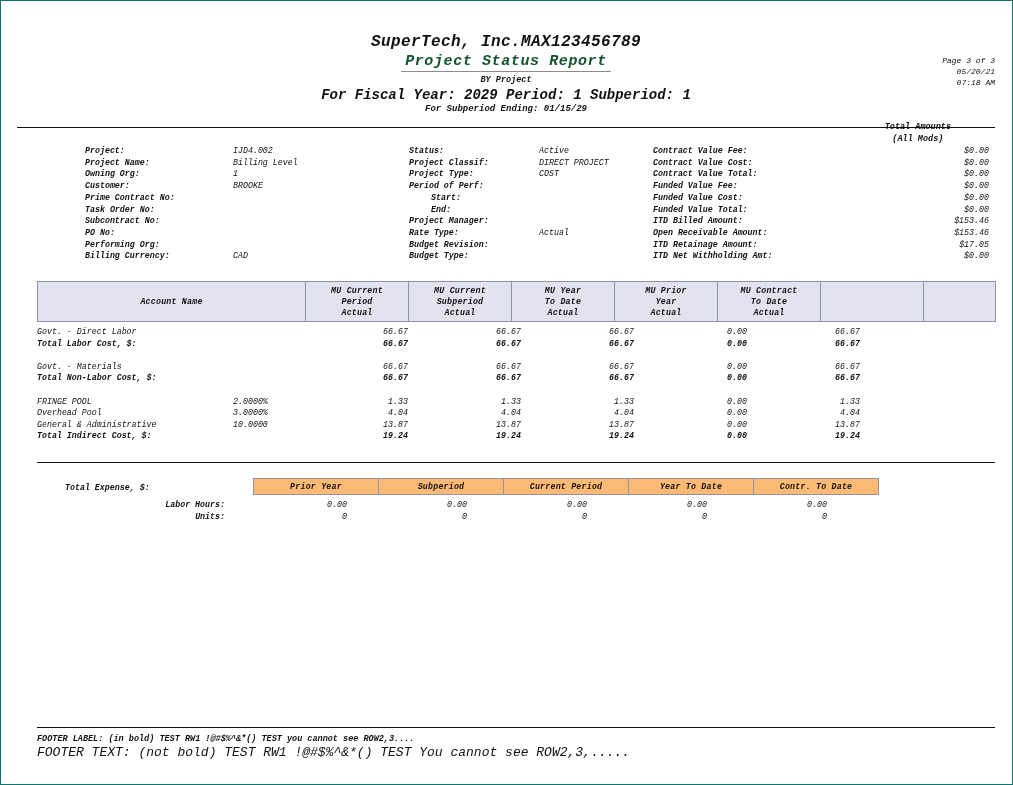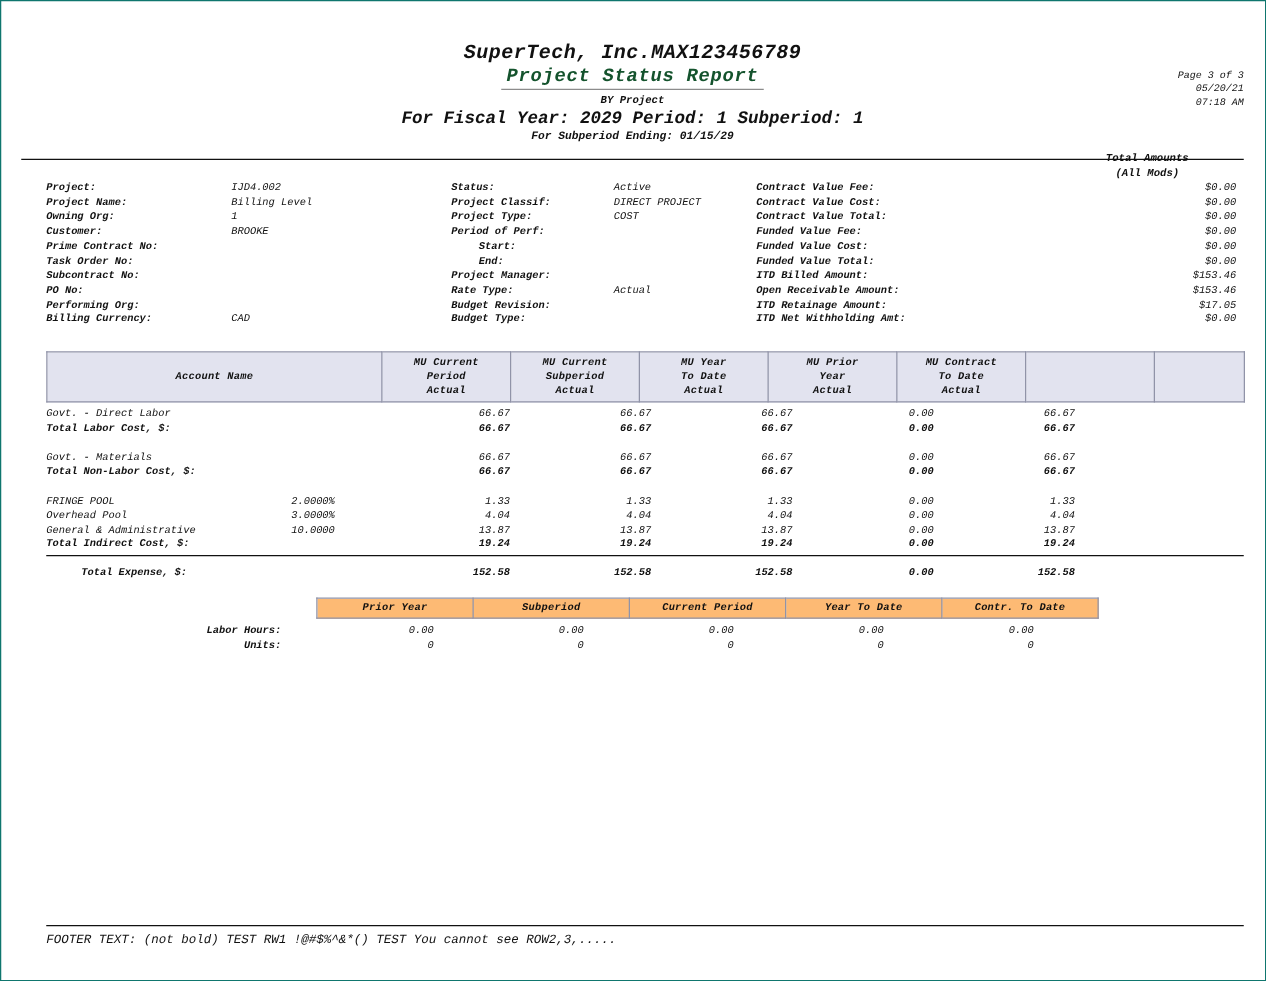--- a/index.html
+++ b/index.html
@@ -111,20 +111,21 @@
   }
   .info-col.c1 { left: 20px; width: 310px; }
   .info-col.c2 { left: 344px; width: 250px; }
   .info-col.c3 { left: 588px; width: 390px; }
   .row {
     display: flex;
     white-space: pre;
   }
   .lbl {
     font-weight: bold;
+    margin-left: 48px;
   }
   .c1 .lbl { width: 148px; }
   .c2 .lbl { width: 130px; }
   .c3 .lbl { width: 300px; }
   .val { font-weight: normal; }
   .c3 .val {
     flex: 1;
     text-align: right;
     padding-right: 6px;
   }
@@ -160,23 +161,23 @@
   .arow {
     display: flex;
     white-space: pre;
   }
   .arow .nm { width: 196px; }
   .arow .rate { width: 72px; text-align: left; }
   .arow .n { width: 103px; text-align: right; padding-right: 10px; }
   .arow.bold { font-weight: bold; }
   .gap { height: 11.6px; }
   .total-exp {
-    margin-top: 2px;
+    margin-top: 20px;
     border-top: 1px solid #111;
-    padding-top: 8px;
+    padding-top: 19px;
   }
   .total-exp .nm { width: 196px; padding-left: 28px; box-sizing: border-box; font-weight: bold; }
   .total-exp .rate { width: 72px; }
 
   
   .hours {
     position: absolute;
     top: 465px;
     left: 20px;
     width: 958px;
@@ -215,21 +216,21 @@
   .footer-rule {
     border-top: 1.6px solid #111;
     margin-bottom: 5px;
   }
   .footer-bold {
     font-size: 8.5px;
     font-weight: bold;
     line-height: 13px;
   }
   .footer-plain {
-    font-size: 10px;
+    font-size: 13px;
     line-height: 13px;
   }
 </style>
 </head>
 <body>
 
 <div id="page">
   <div class="inner">
 
     <div class="hdr">
@@ -463,17 +464,18 @@
           <span class="hv">0</span>
           <span class="hv">0</span>
           <span class="hv">0</span>
           <span class="hv">0</span>
         </div>
       </div>
     </div>
 
     <div class="footer">
       <div class="footer-rule"></div>
+      <div class="footer-bold">FOOTER LABEL: (in bold) TEST RW1 !@#$%^&amp;*() TEST you cannot see ROW2,3....</div>
       <div class="footer-plain">FOOTER TEXT: (not bold) TEST RW1 !@#$%^&amp;*() TEST You cannot see ROW2,3,.....</div>
     </div>
 
   </div>
 </div>
 
 </body></html>

